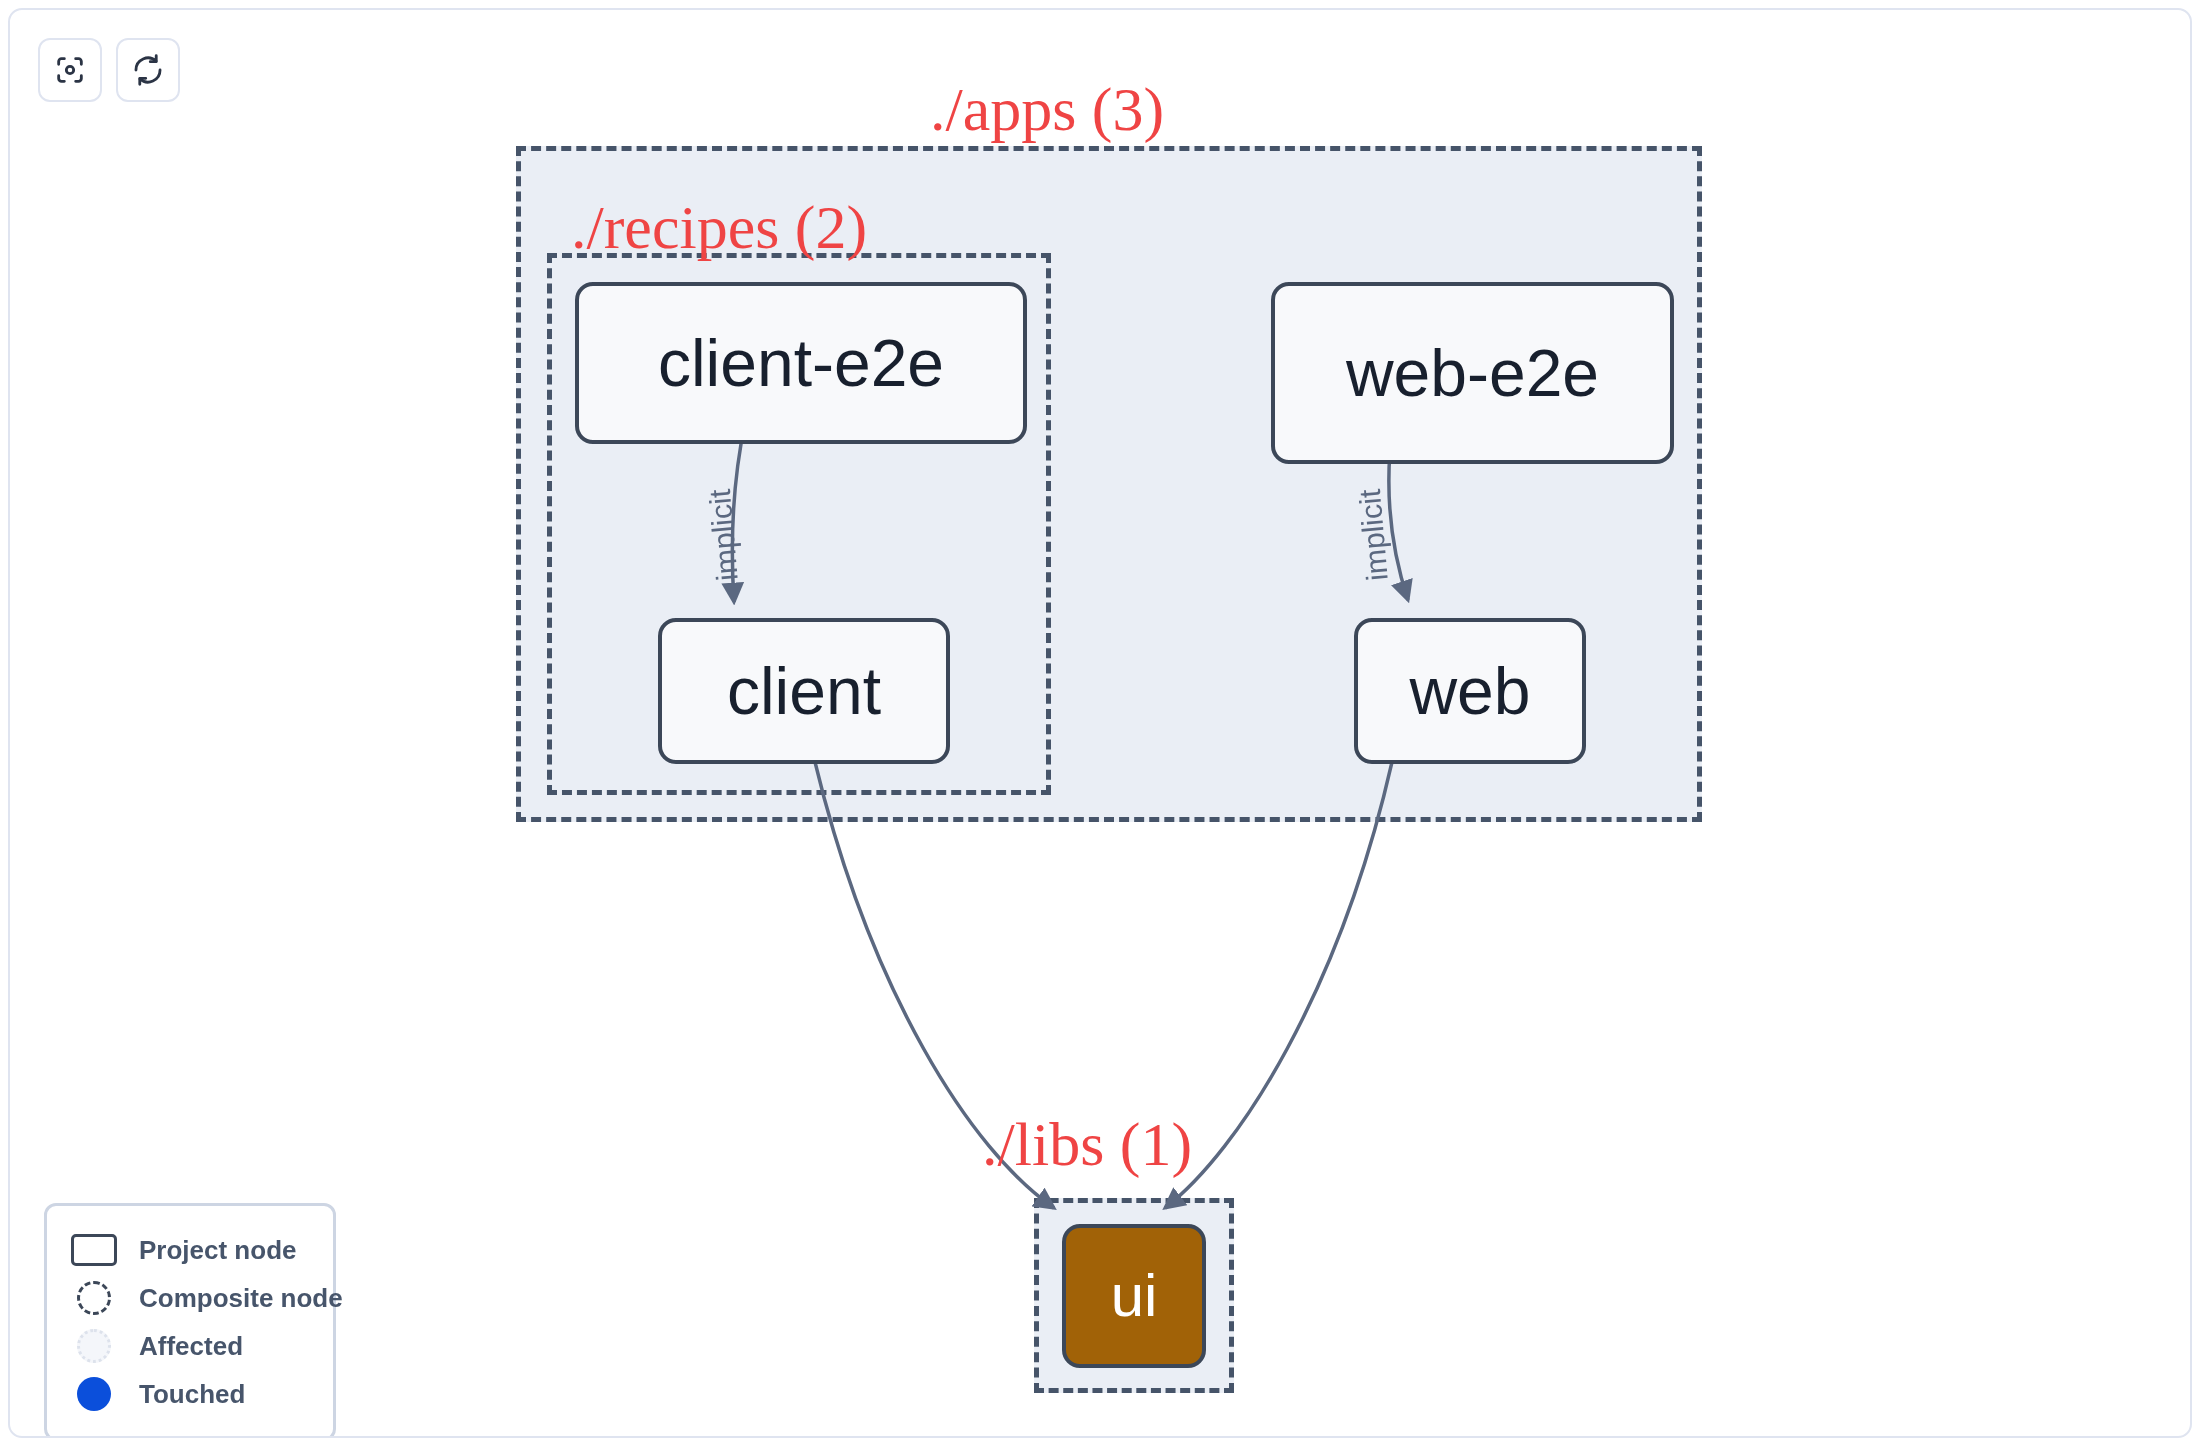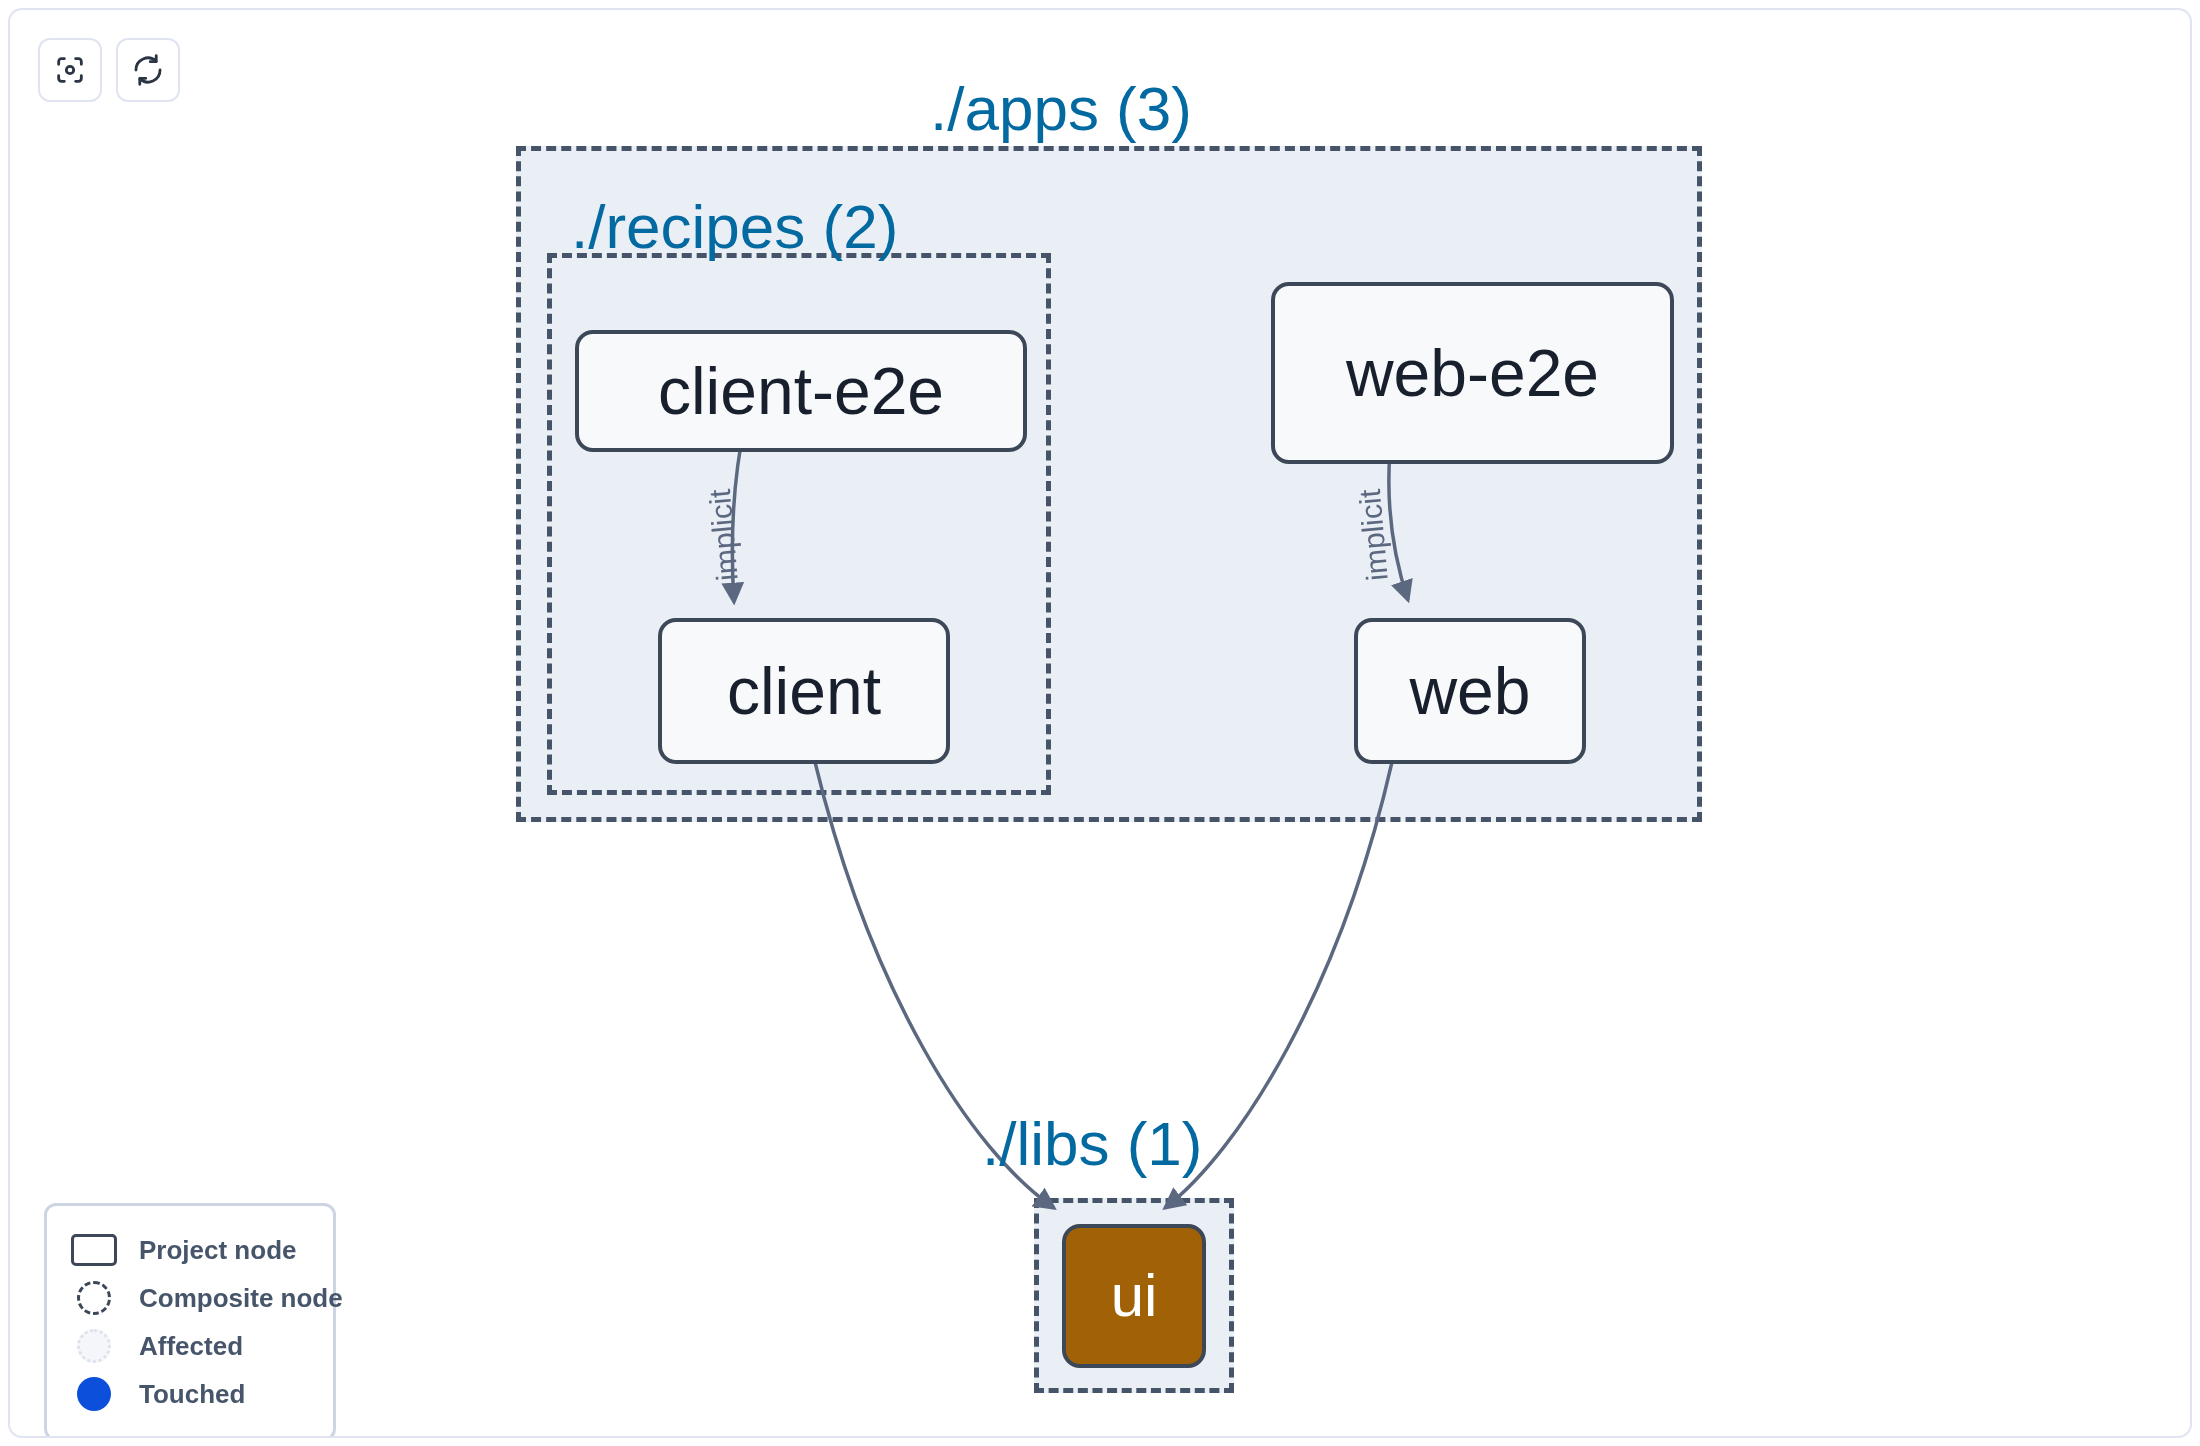--- a/index.html
+++ b/index.html
@@ -61,26 +61,26 @@
 
   .group-box {
     position: absolute;
     box-sizing: border-box;
     background: #eaeef5;
     border: 5px dashed #465469;
     z-index: 5;
   }
   .group-label {
     position: absolute;
-    color: #0369a1;
+    color: #ef4444;
     font-size: 62px;
     line-height: 1;
     white-space: nowrap;
     z-index: 30;
-    font-family: Liberation Sans, sans-serif;
+    font-family: Liberation Serif, serif;
   }
 
   .node {
     position: absolute;
     box-sizing: border-box;
     background: #f8f9fb;
     border: 4px solid #3c4758;
     border-radius: 18px;
     display: flex;
     align-items: center;
@@ -223,21 +223,21 @@
 
     <path d="M 805 752 C 860 980 960 1140 1044 1198" fill="none" stroke="#5b6880" stroke-width="3.5" marker-end="url(#arrow)"></path>
 
     <path d="M 1382 752 C 1330 980 1230 1140 1155 1198" fill="none" stroke="#5b6880" stroke-width="3.5" marker-end="url(#arrow)"></path>
   </svg>
 
   <div class="edge-label" style="left:668px; top:510px; transform: rotate(-95deg);">implicit</div>
 
   <div class="edge-label" style="left:1318px; top:510px; transform: rotate(-95deg);">implicit</div>
 
-  <div class="node" style="left:565px; top:272px; width:452px; height:122px;margin-top:48px;">client-e2e</div>
+  <div class="node" style="left:565px; top:272px; width:452px; height:162px;">client-e2e</div>
 
   <div class="node" style="left:648px; top:608px; width:292px; height:146px;">client</div>
 
   <div class="node" style="left:1261px; top:272px; width:403px; height:182px;">web-e2e</div>
 
   <div class="node" style="left:1344px; top:608px; width:232px; height:146px;">web</div>
 
   <div class="node touched" style="left:1052px; top:1214px; width:144px; height:144px; font-size:60px;">ui</div>
 
   <div id="legend">

